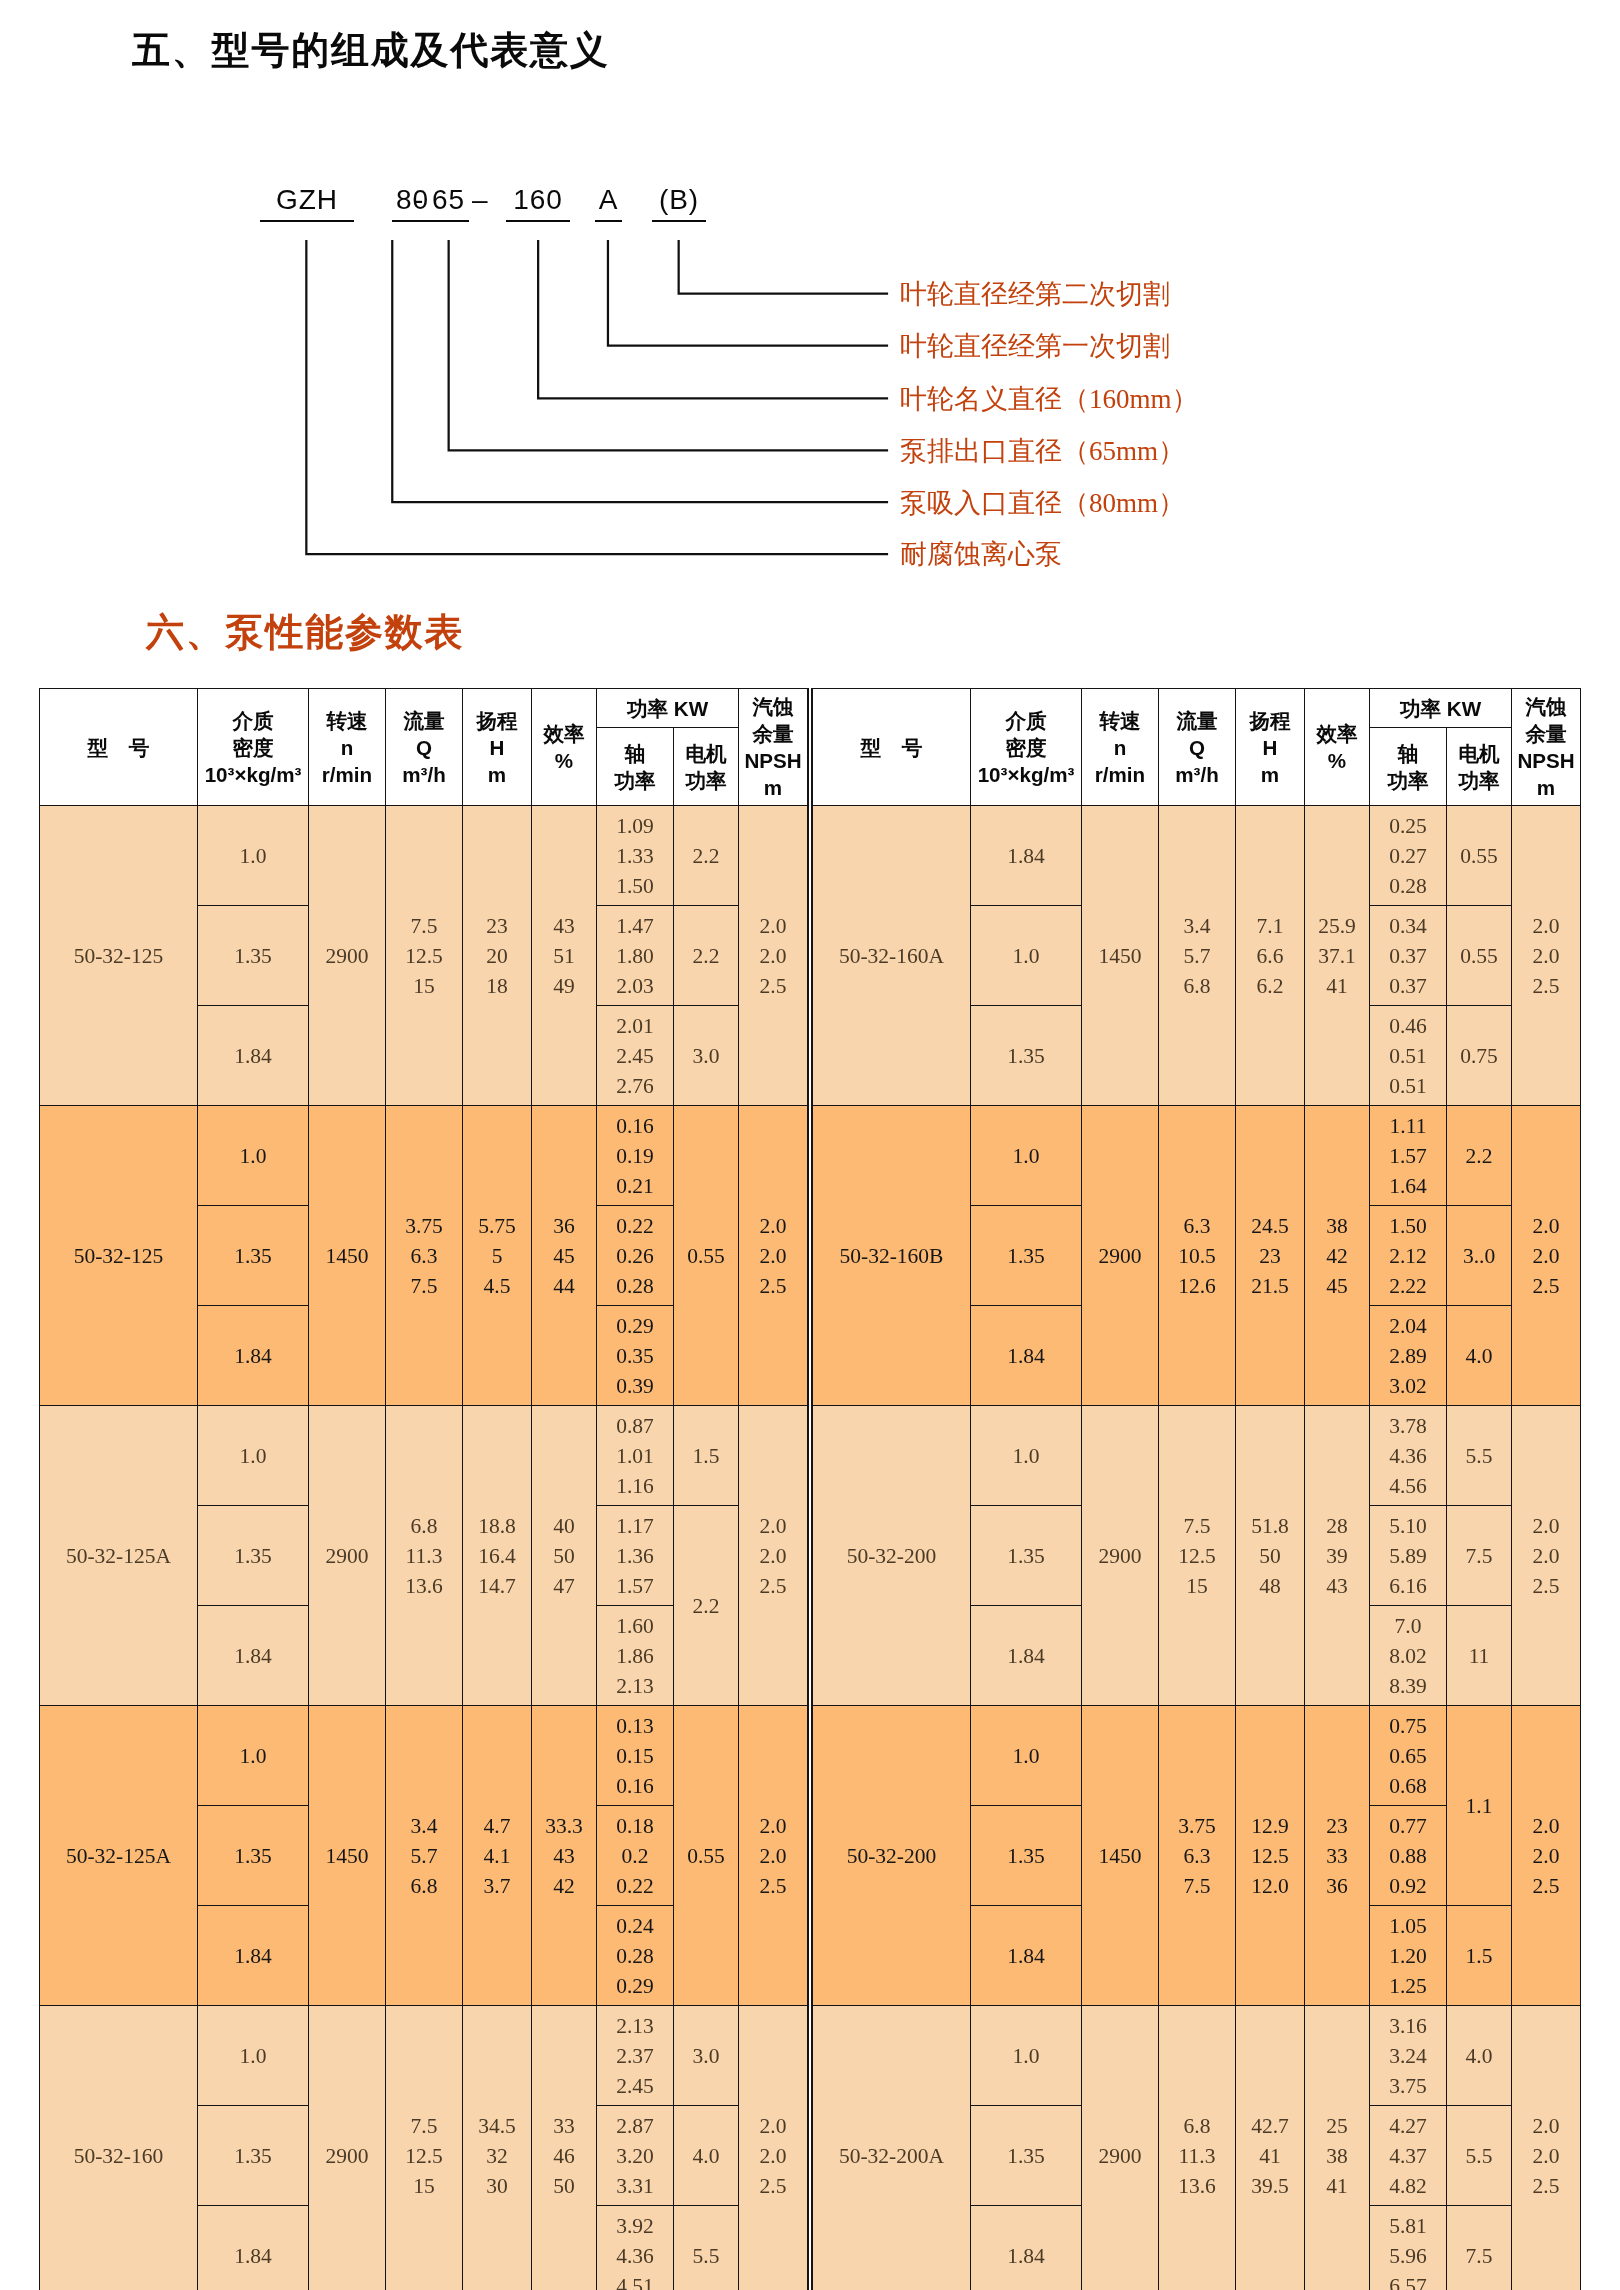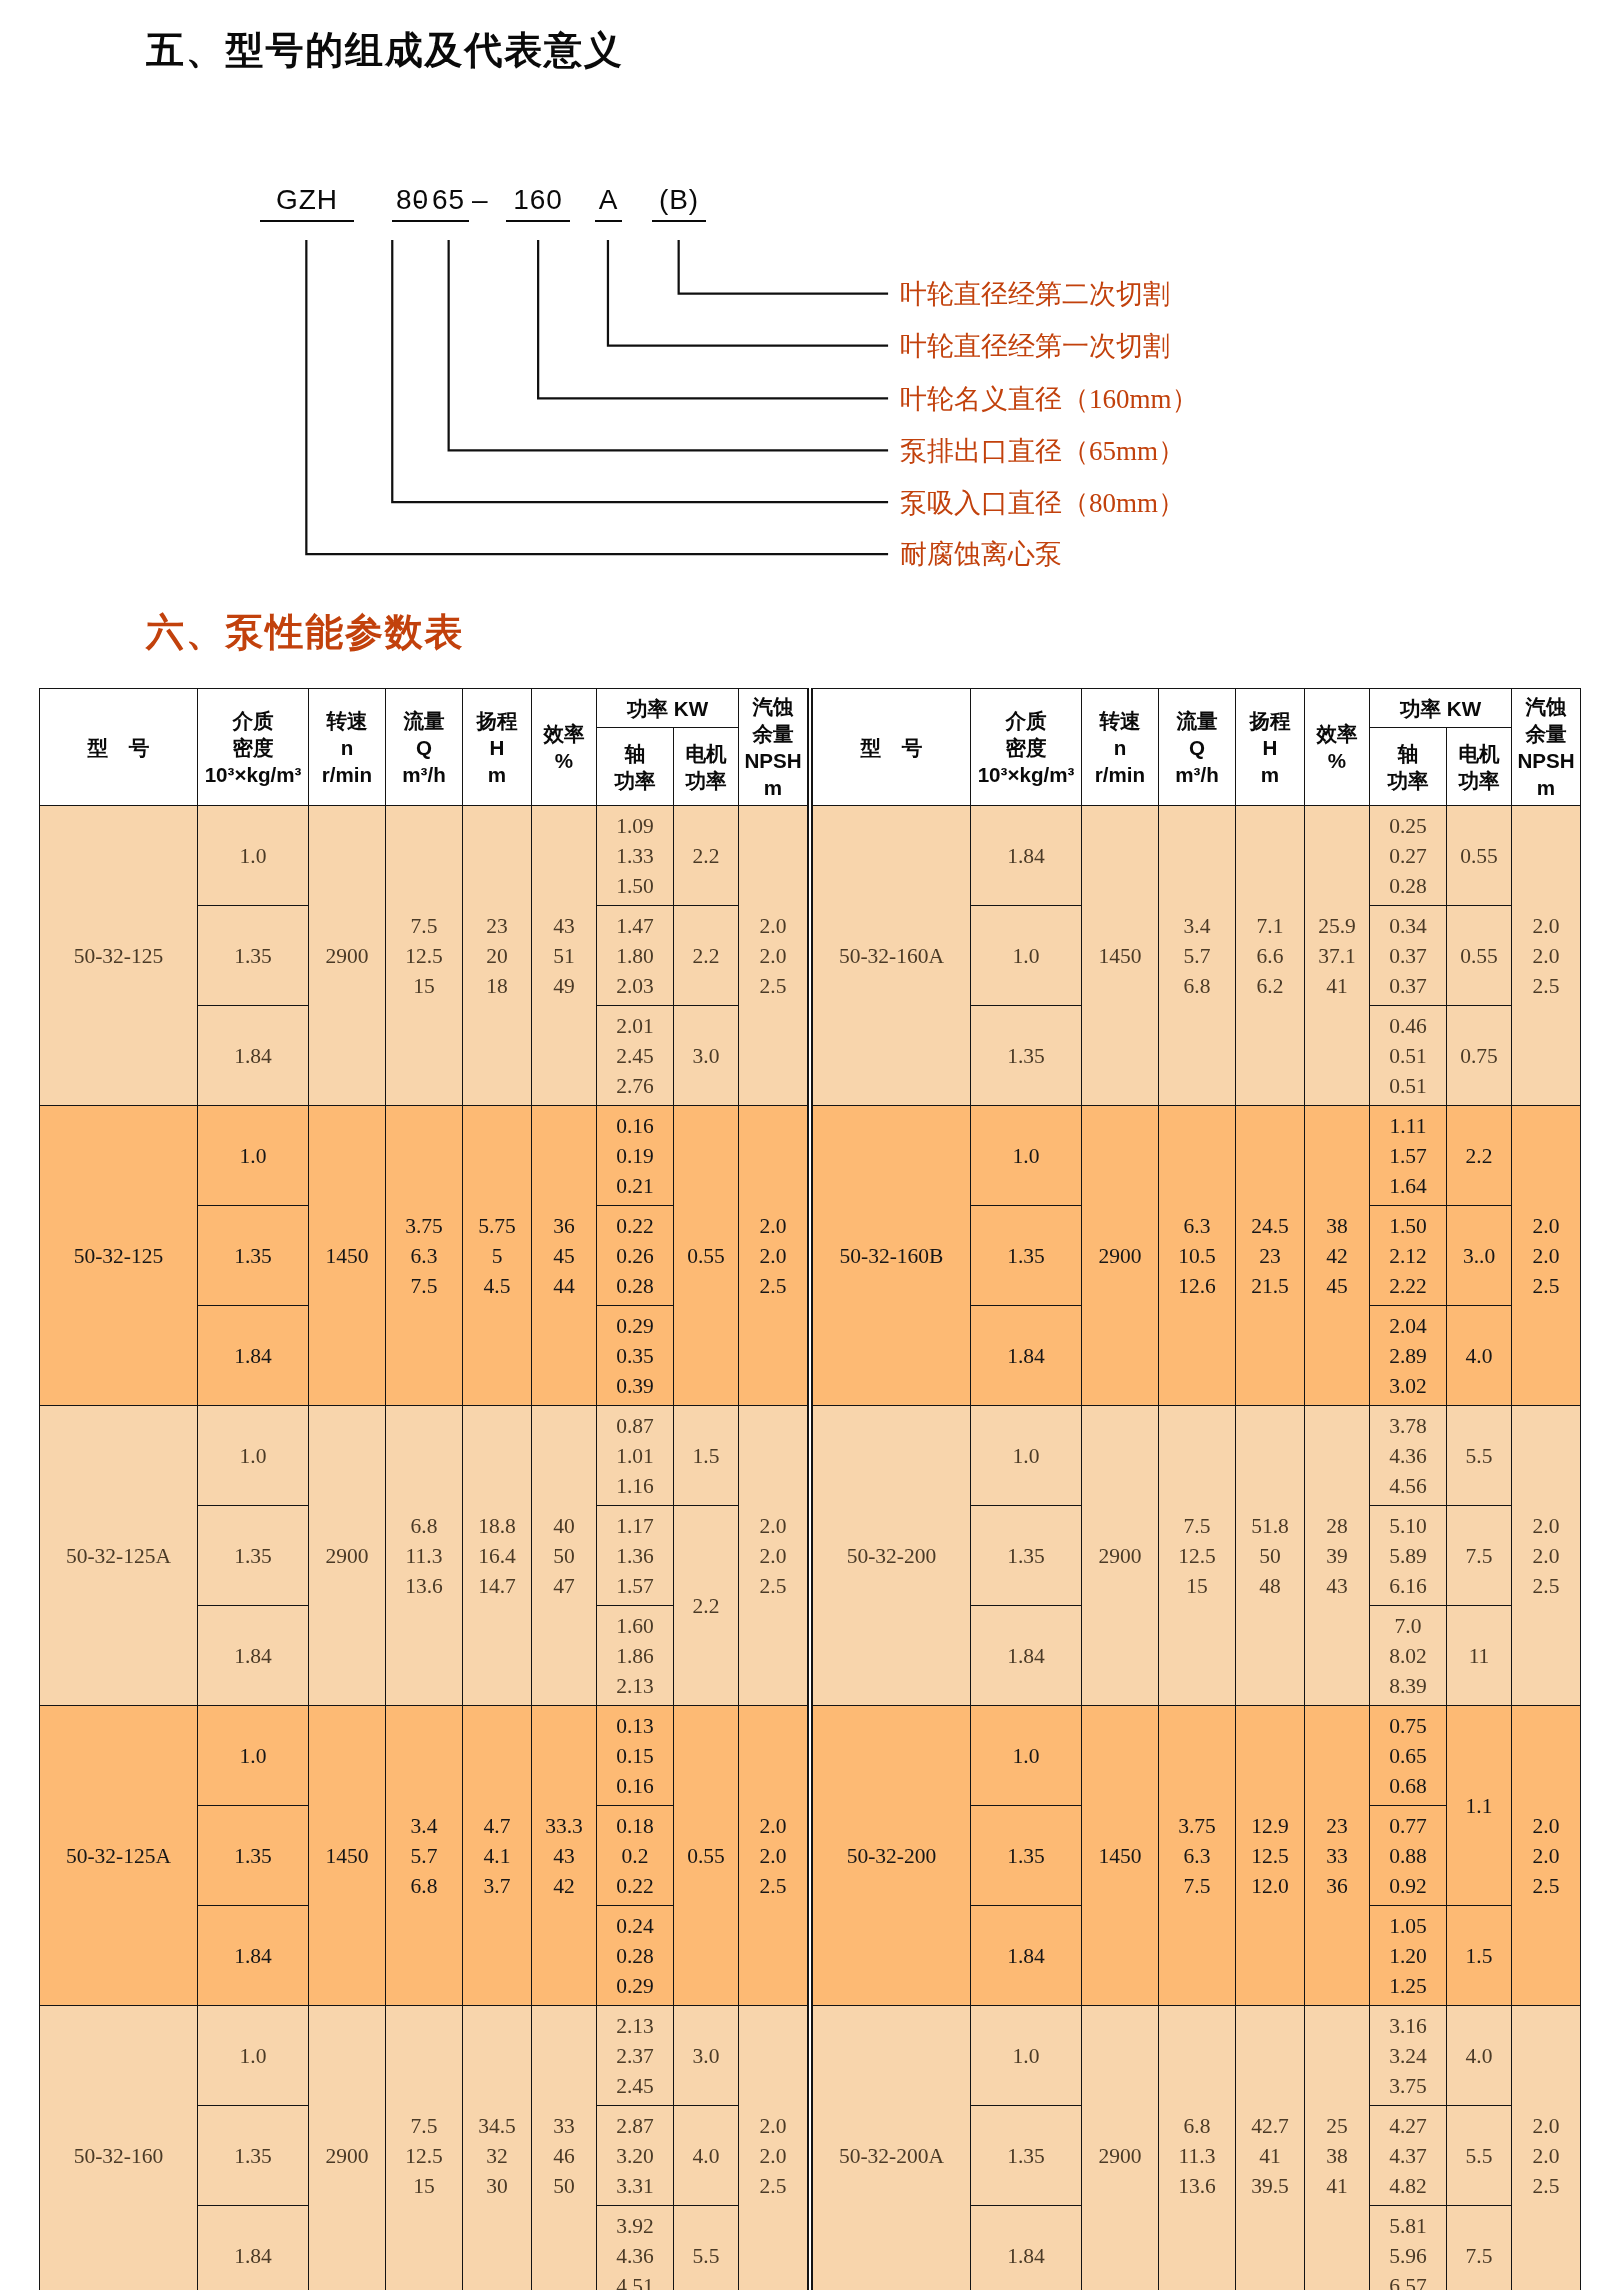--- a/index.html
+++ b/index.html
@@ -2,21 +2,21 @@
 <html style="font-size:14.3px"><head>
 <meta charset="utf-8">
 <style>
   html,body{margin:0;padding:0;}
   body{
     width:1620px;height:2291px;position:relative;background:#ffffff;
     font-family:"Liberation Sans",sans-serif;color:#111;
   }
   
   .sec5-title{
-    position:absolute;left:146px;top:25px;
+    position:absolute;left:132px;top:25px;
     font-size:38px;font-weight:bold;letter-spacing:1.8px;color:#0a0a0a;
   }
   .code-seg{
     position:absolute;top:184px;display:inline-block;text-align:center;
     font-size:28px;letter-spacing:0.9px;color:#0a0a0a;
     font-family:"Liberation Sans",sans-serif;
   }
   .code-seg.u{border-bottom:2.7px solid #0a0a0a;padding-bottom:3.6px;}
   .connector-svg{position:absolute;left:0;top:240px;}
   .diag-label{

